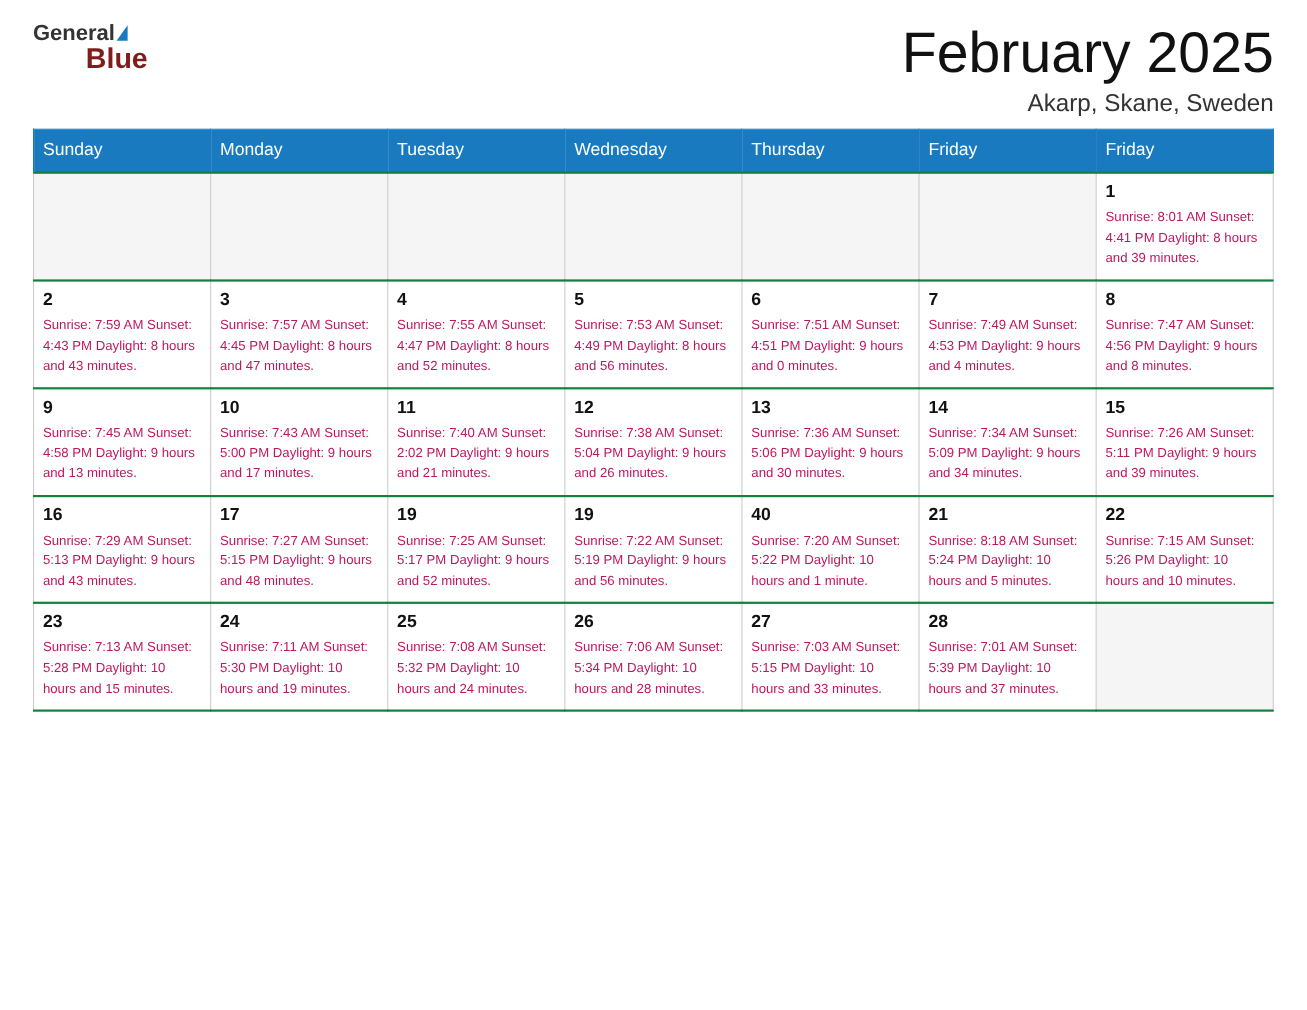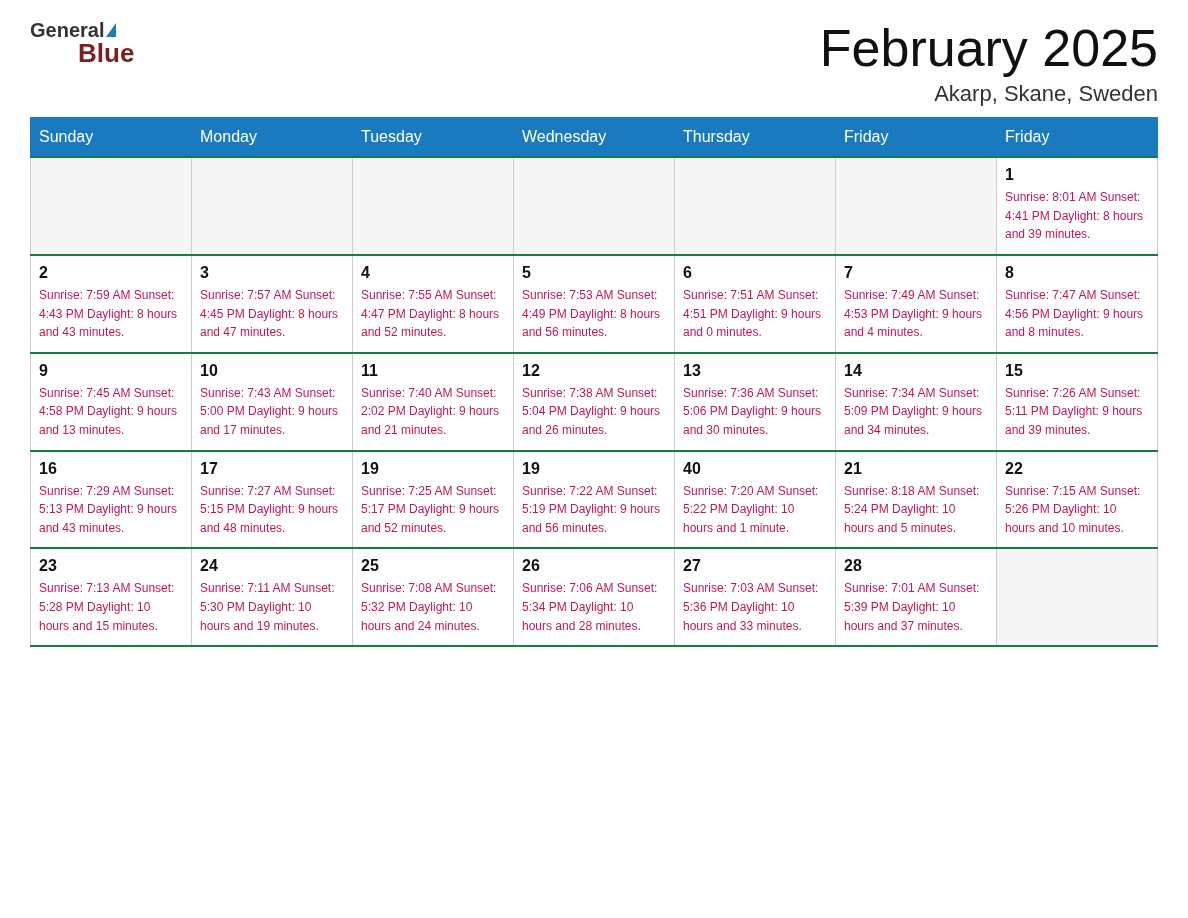--- a/index.html
+++ b/index.html
@@ -322,21 +322,21 @@
         <td>
           <div class="day-number">26</div>
           <div class="day-info">Sunrise: 7:06 AM
 Sunset: 5:34 PM
 Daylight: 10 hours
 and 28 minutes.</div>
         </td>
         <td>
           <div class="day-number">27</div>
           <div class="day-info">Sunrise: 7:03 AM
-Sunset: 5:36 PM
+Sunset: 5:15 PM
 Daylight: 10 hours
 and 33 minutes.</div>
         </td>
         <td>
           <div class="day-number">28</div>
           <div class="day-info">Sunrise: 7:01 AM
 Sunset: 5:39 PM
 Daylight: 10 hours
 and 37 minutes.</div>
         </td>

